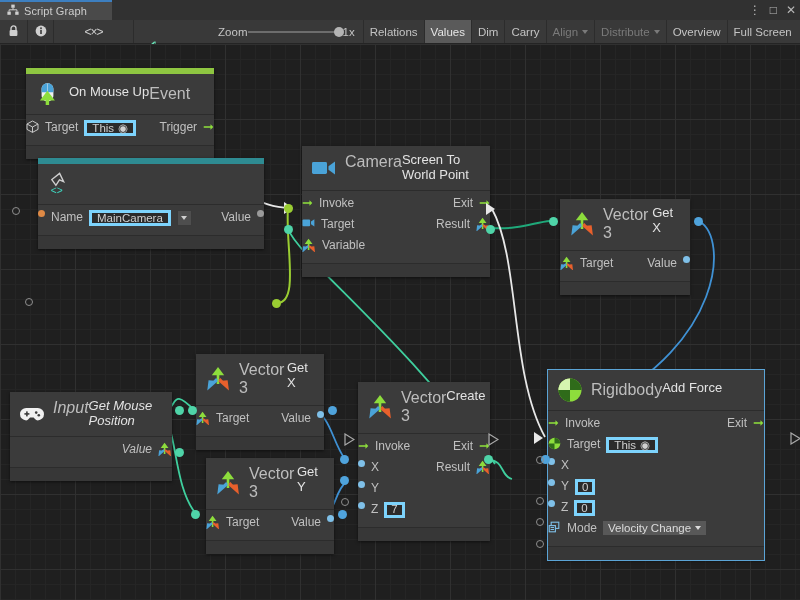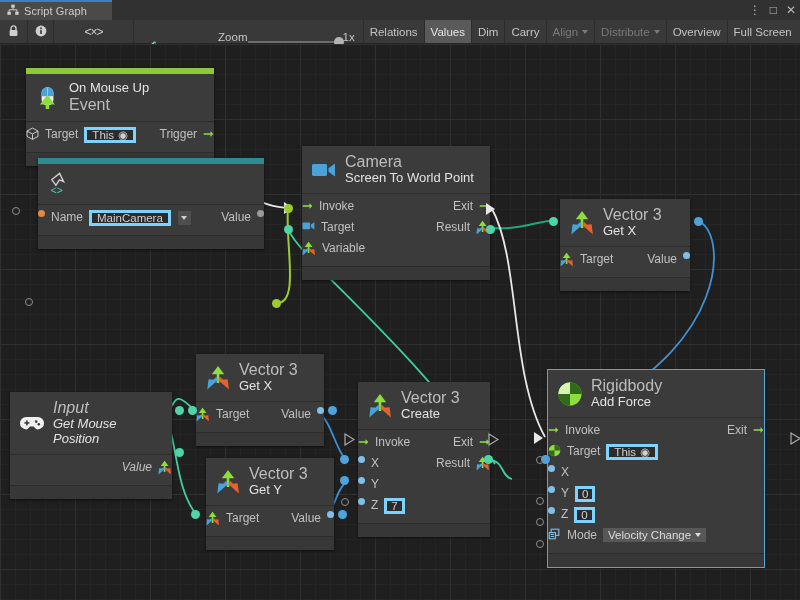--- a/index.html
+++ b/index.html
@@ -24,21 +24,21 @@
   #toolbar { position:absolute; left:0; top:20px; width:800px; height:24px;
     background:#393939; border-bottom:1px solid #242424;
     display:flex; align-items:stretch; font-size:11.5px; color:#c4c4c4; }
   .tb-cell { display:flex; align-items:center; justify-content:center;
     padding:0 6px; border-right:1px solid #2c2c2c; position:relative; }
   .tb-cell.nosep { border-right:none; }
   .tb-btn { cursor:default; }
   .tb-btn.active { background:#5a5a5a; color:#e6e6e6; }
   .tb-btn.dim { color:#7a7a7a; }
   .tb-obj { gap:6px; padding:0 10px 0 8px;margin-top:28px; }
-  .tb-zoom { gap:0; padding:0 8px;align-items:flex-end; }
+  .tb-zoom { gap:0; padding:0 8px; }
   .zoom-track { width:95px; height:2px; background:#6d6d6d; position:relative; }
   .zoom-knob { position:absolute; right:-1px; top:-4px; width:10px; height:10px;
     border-radius:50%; background:#b4b4b4; }
   .caret { display:inline-block; width:0;height:0;
     border-left:3.5px solid transparent;border-right:3.5px solid transparent;
     border-top:4px solid currentColor; margin-left:4px; vertical-align:middle;}
 
   
   #canvas { position:absolute; left:0; top:44px; width:800px; height:556px;
     background:
@@ -54,21 +54,21 @@
 
   
   .node { position:absolute; background:#3b3b3b;
     box-shadow:0 1px 3px rgba(0,0,0,.55); }
   .node.sel { outline:1px solid #5ba4d6; }
   .node-accent { height:6px; width:100%; }
   .node-head { display:flex; align-items:center; gap:8px;
     padding:7px 10px 7px 9px; background:#3b3b3b; }
   .node-head .ic { flex:0 0 auto; width:26px; height:26px;
     display:flex; align-items:center; justify-content:center; }
-  .node-head .txt { display:flex; flex-direction:column; 
+  .node-head .txt { display:flex; flex-direction:row; 
     line-height:1.15; }
   .node-head .sub { font-size:16px; color:#bdbdbd; }
   .node-head .ttl { font-size:13px; color:#e3e3e3; }
   .node-body { border-top:1px solid #2c2c2c; padding:5px 0 4px;
     background:#3b3b3b; }
   .node-foot { border-top:1px solid #2c2c2c; height:14px; background:#373737; }
   .row { display:flex; align-items:flex-start; height:21px;
     padding:0 0; font-size:12px; color:#c0c0c0; gap:6px; position:relative; }
   .row .grow { flex:1 1 auto; }
   .field { background:#2b2b2b; border:3px solid #7dd3fc; color:#cfcfcf;

